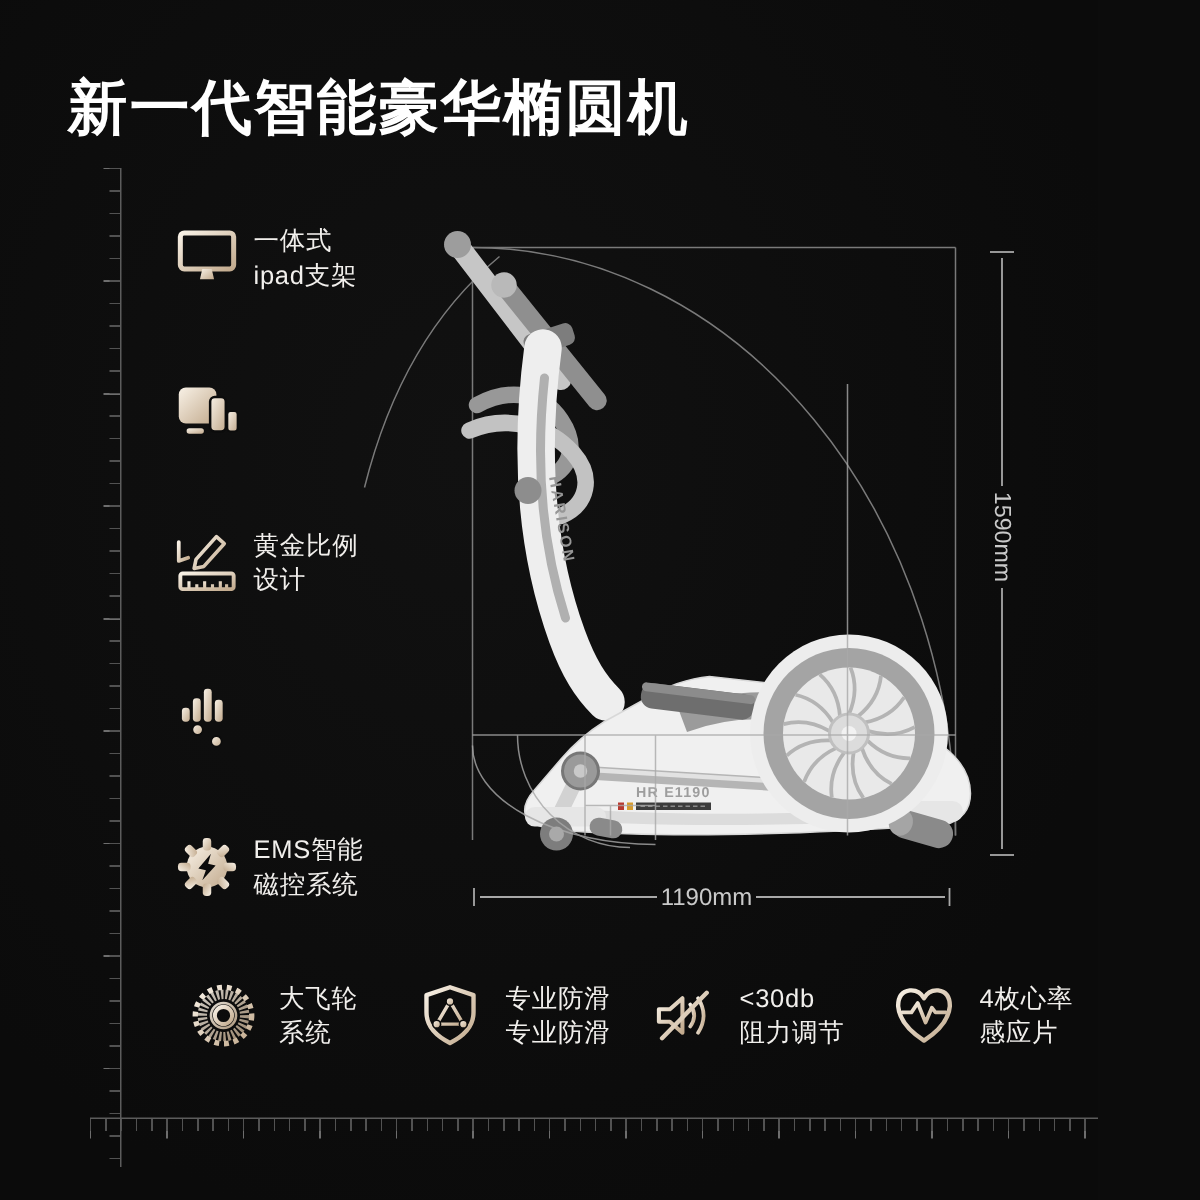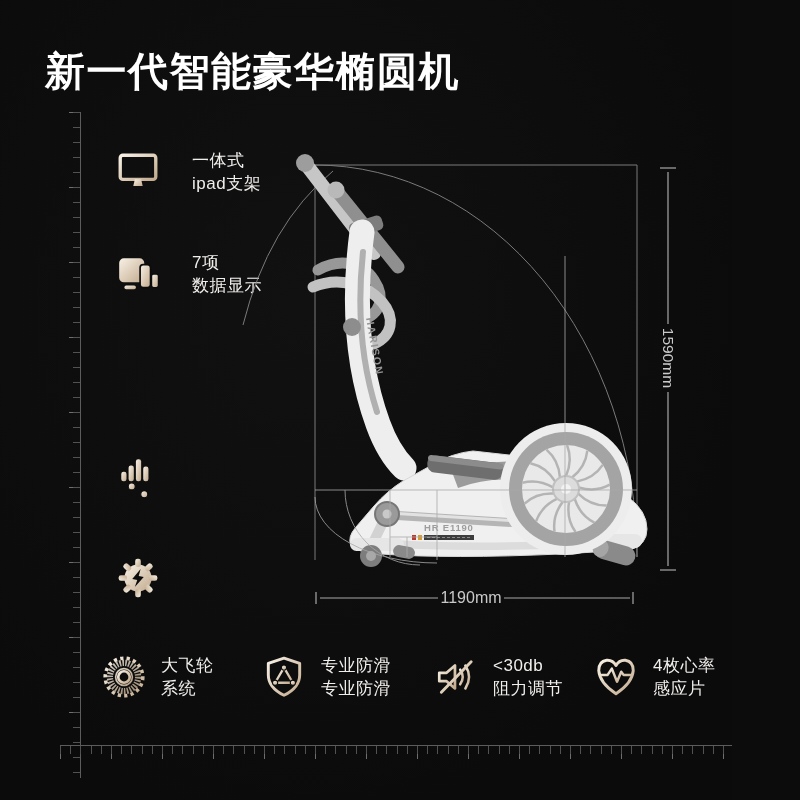--- a/index.html
+++ b/index.html
@@ -1,18 +1,18 @@
 <!DOCTYPE html>
 <html><head>
 <meta charset="utf-8">
 <style>
   html,body{margin:0;padding:0;background:#0c0c0c;}
   .stage{position:relative;width:732px;height:800px;background:radial-gradient(ellipse at 42% 38%, #111 0%, #0b0b0b 75%);overflow:hidden;font-family:"Liberation Sans","DejaVu Sans",sans-serif;}
   .title{position:absolute;left:45px;top:44px;font-size:40px;font-weight:700;color:#ffffff;letter-spacing:1.5px;white-space:nowrap;}
-  .feat{position:absolute;left:114px;display:flex;align-items:center;gap:30px;height:48px;}
+  .feat{position:absolute;left:114px;display:flex;align-items:center;gap:7px;height:48px;}
   .bfeat{position:absolute;top:653px;display:flex;align-items:center;gap:13px;height:48px;}
   .ficon{width:48px;height:48px;flex:0 0 48px;display:flex;align-items:center;justify-content:center;}
   .ficon svg{width:46px;height:46px;}
   .ftext{font-size:17px;line-height:23px;color:#f1efec;letter-spacing:.5px;white-space:nowrap;}
   .illus{position:absolute;left:0;top:0;width:800px;height:800px;}
   .illus text{font-family:"Liberation Sans","DejaVu Sans",sans-serif;}
   .ruler-h{position:absolute;left:60px;top:745px;width:700px;height:14px;border-top:1px solid #5c5c5c;
     background-image:
       repeating-linear-gradient(90deg,#525252 0 1px,transparent 1px 10.2px),
       repeating-linear-gradient(90deg,#6e6e6e 0 1px,transparent 1px 51px);
@@ -59,26 +59,36 @@
 
   <div class="feat" style="top:250px">
     <div class="ficon">
       <svg viewBox="0 0 44 44" fill="none">
         <rect x="4" y="7" width="24" height="23" rx="4.5" fill="url(#gold)"></rect>
         <rect x="9" y="33" width="11" height="3.5" rx="1.7" fill="url(#gold)"></rect>
         <rect x="24" y="13" width="10" height="22" rx="3" fill="url(#gold)" stroke="#0c0c0c" stroke-width="1.6"></rect>
         <rect x="35" y="22" width="6.5" height="13" rx="2" fill="url(#gold)" stroke="#0c0c0c" stroke-width="1.2"></rect>
       </svg>
     </div>
-    <div class="ftext">
-      <div>7项</div>
-      <div>数据显示</div>
-    </div>
-  </div>
-
+  </div>
+
+  <div class="feat" style="top:351px">
+    <div class="ficon">
+      <svg viewBox="0 0 44 44" fill="none">
+        <path d="M4 9 V21 L10 19" stroke="url(#gold)" stroke-width="2.4" stroke-linecap="round" stroke-linejoin="round"></path>
+        <path d="M15 20 L28 5.5 L33 10 L20 24.5 L13.8 25.8 Z" stroke="url(#gold)" stroke-width="2.3" stroke-linejoin="round"></path>
+        <rect x="5" y="29" width="34" height="10" rx="1.5" stroke="url(#gold)" stroke-width="2.5"></rect>
+        <path d="M10.5 39 V34 M15.5 39 V35.8 M20.5 39 V34 M25.5 39 V35.8 M30.5 39 V34 M34.5 39 V35.8" stroke="url(#gold)" stroke-width="2"></path>
+      </svg>
+    </div>
+    <div class="ftext">
+      <div>黄金比例</div>
+      <div>设计</div>
+    </div>
+  </div>
 
   <div class="feat" style="top:453px">
     <div class="ficon">
       <svg viewBox="0 0 44 44" fill="none">
         <rect x="6" y="17" width="5" height="9" rx="2.2" fill="url(#gold)"></rect>
         <rect x="13" y="11" width="5" height="15" rx="2.2" fill="url(#gold)"></rect>
         <rect x="20" y="5" width="5" height="21" rx="2.2" fill="url(#gold)"></rect>
         <rect x="27" y="12" width="5" height="14" rx="2.2" fill="url(#gold)"></rect>
         <line x1="4" y1="31" x2="40" y2="31" stroke="url(#gold)" stroke-width="2.6" stroke-linecap="round"></line>
         <circle cx="16" cy="31" r="3.4" fill="url(#gold)" stroke="#0c0c0c" stroke-width="1.2"></circle>
@@ -98,38 +108,42 @@
           <rect x="19.3" y="3.5" width="5.4" height="8" rx="2.2" transform="rotate(90 22 22)"></rect>
           <rect x="19.3" y="3.5" width="5.4" height="8" rx="2.2" transform="rotate(135 22 22)"></rect>
           <rect x="19.3" y="3.5" width="5.4" height="8" rx="2.2" transform="rotate(180 22 22)"></rect>
           <rect x="19.3" y="3.5" width="5.4" height="8" rx="2.2" transform="rotate(225 22 22)"></rect>
           <rect x="19.3" y="3.5" width="5.4" height="8" rx="2.2" transform="rotate(270 22 22)"></rect>
           <rect x="19.3" y="3.5" width="5.4" height="8" rx="2.2" transform="rotate(315 22 22)"></rect>
         </g>
         <path d="M24.5 13.5 L16.5 23 L21.3 24 L19 30.5 L27.5 21 L22.7 20 Z" fill="#0c0c0c"></path>
       </svg>
     </div>
-  </div>
-
-  <div class="bfeat" style="left:100px">
+    <div class="ftext">
+      <div>EMS智能</div>
+      <div>磁控系统</div>
+    </div>
+  </div>
+
+  <div class="bfeat" style="left:125px">
     <div class="ficon">
       <svg viewBox="0 0 44 44" fill="none">
         <circle cx="22" cy="22" r="18" stroke="url(#gold)" stroke-width="3.4" stroke-dasharray="3.1 3.1"></circle>
         <circle cx="22" cy="22" r="13.5" stroke="url(#gold)" stroke-width="6" opacity="0.8" stroke-dasharray="1.6 1.2"></circle>
         <circle cx="22" cy="22" r="8" stroke="url(#gold)" stroke-width="1.6" opacity="0.9"></circle>
         <circle cx="22" cy="22" r="5.5" stroke="url(#gold)" stroke-width="2.6"></circle>
       </svg>
     </div>
     <div class="ftext">
       <div>大飞轮</div>
       <div>系统</div>
     </div>
   </div>
 
-  <div class="bfeat" style="left:260px">
+  <div class="bfeat" style="left:276px">
     <div class="ficon">
       <svg viewBox="0 0 44 44" fill="none">
         <path d="M22 4 L37 9 V20 Q37 32 22 39.5 Q7 32 7 20 V9 Z" stroke="url(#gold)" stroke-width="2.8" stroke-linejoin="round"></path>
         <path d="M22 13 L30.5 27.5 H13.5 Z" stroke="url(#gold)" stroke-width="2.2" stroke-linejoin="round"></path>
         <circle cx="22" cy="13" r="2.5" fill="url(#gold)" stroke="#0c0c0c" stroke-width="1"></circle>
         <circle cx="30.5" cy="27.5" r="2.5" fill="url(#gold)" stroke="#0c0c0c" stroke-width="1"></circle>
         <circle cx="13.5" cy="27.5" r="2.5" fill="url(#gold)" stroke="#0c0c0c" stroke-width="1"></circle>
       </svg>
     </div>
     <div class="ftext">

